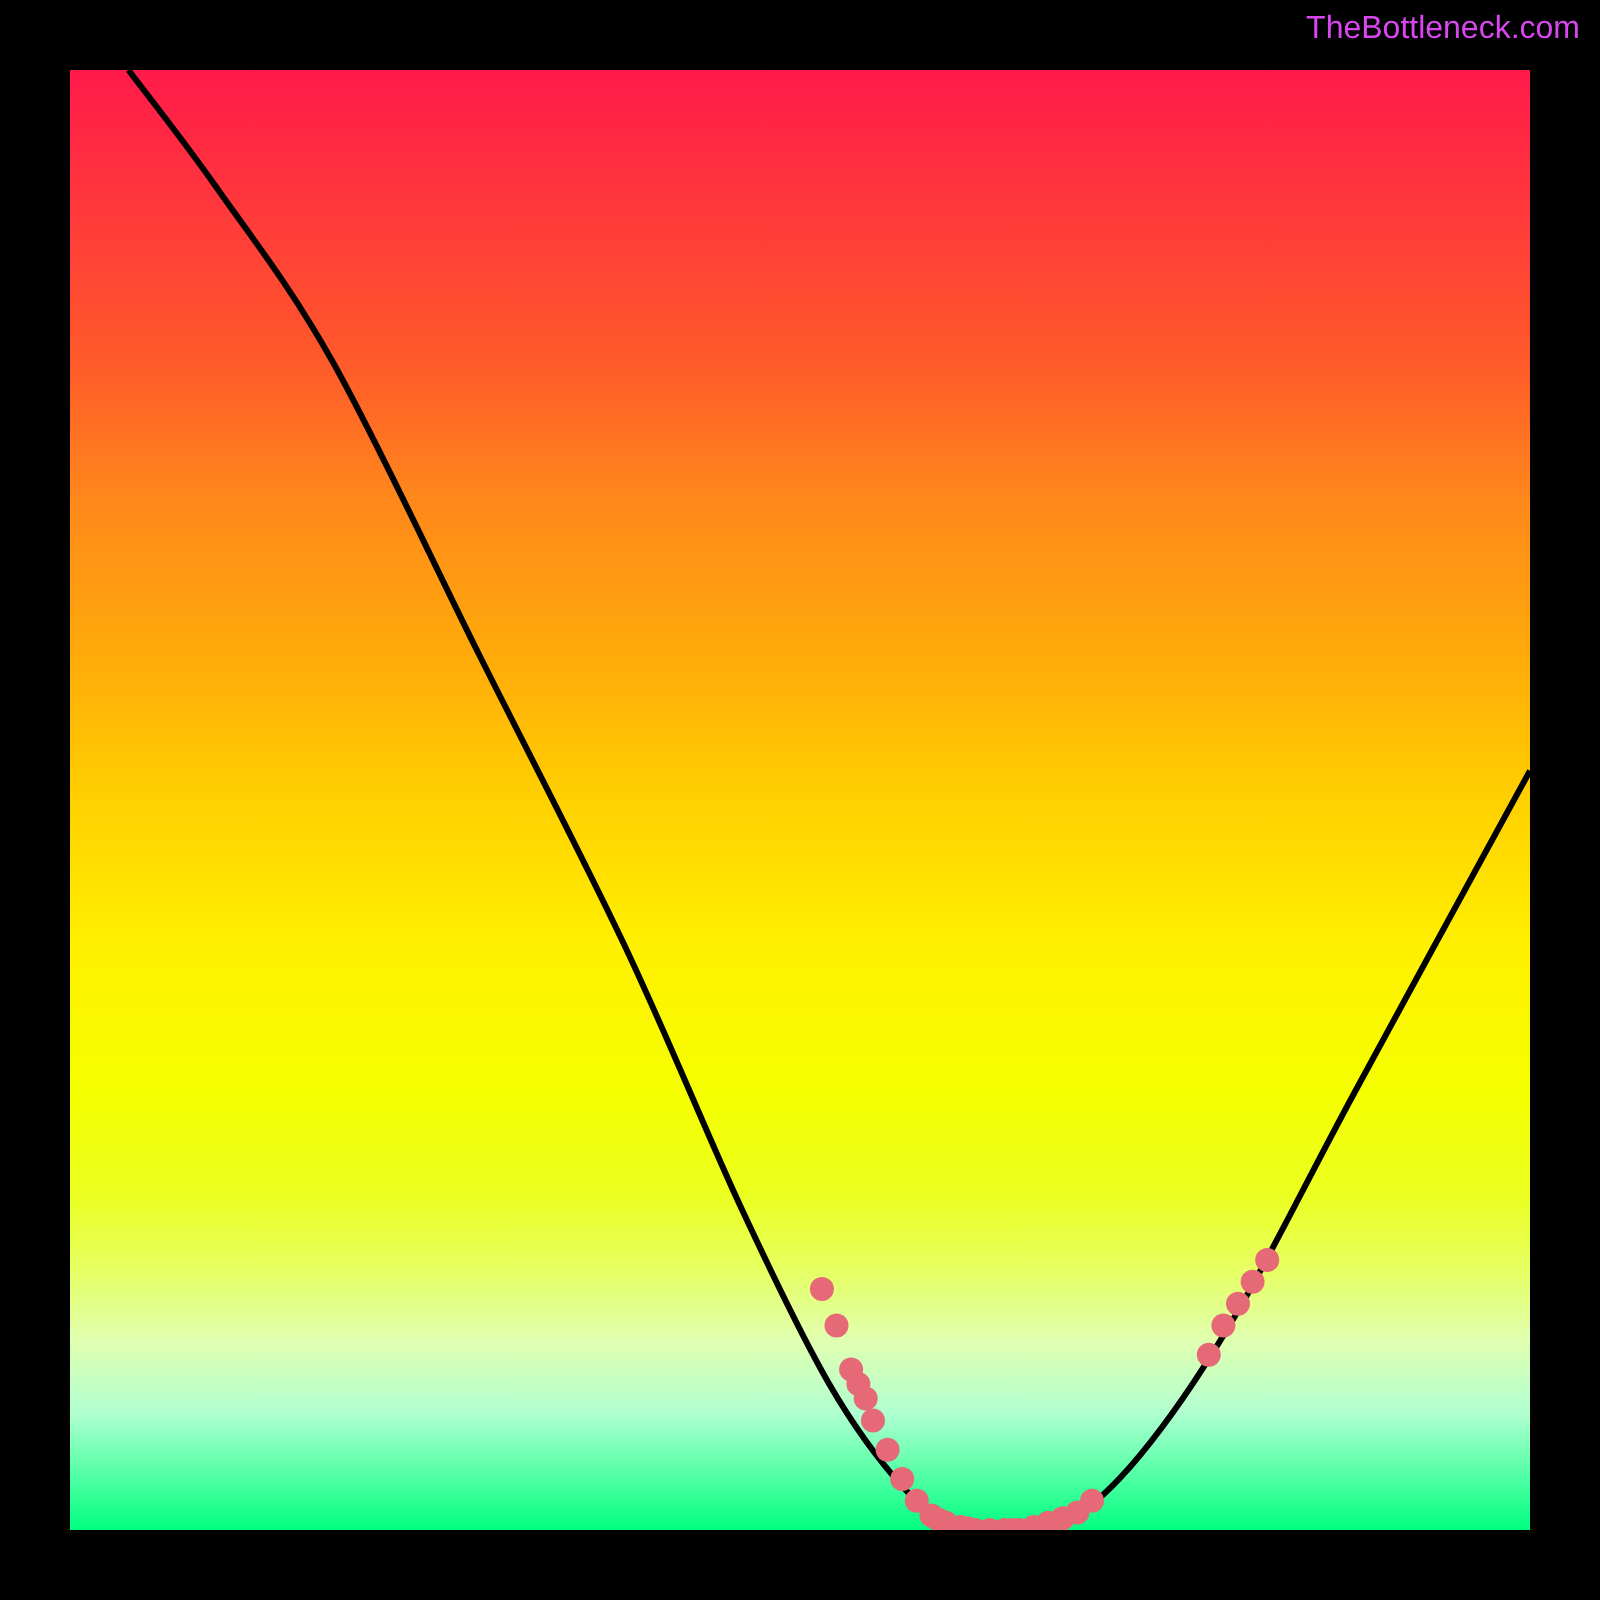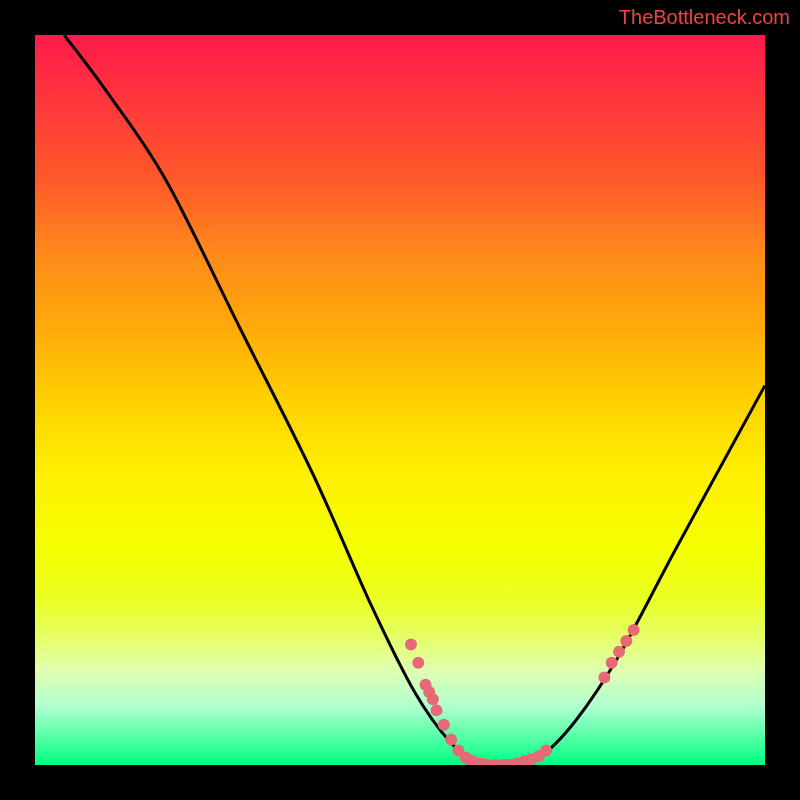--- a/index.html
+++ b/index.html
@@ -14,22 +14,22 @@
   .container {
     width: 800px;
     height: 800px;
     position: relative;
     background: #000;
   }
   .attribution {
     position: absolute;
     top: 6px;
     right: 10px;
-    color: #ef4444;
-    font-size: 20px;
+    color: #d946ef;
+    font-size: 16px;
     font-weight: 500;
   }
   .plot-area {
     position: absolute;
     left: 35px;
     top: 35px;
     width: 730px;
     height: 730px;
     background: linear-gradient(to bottom,
       #ff1a4a 0%,

